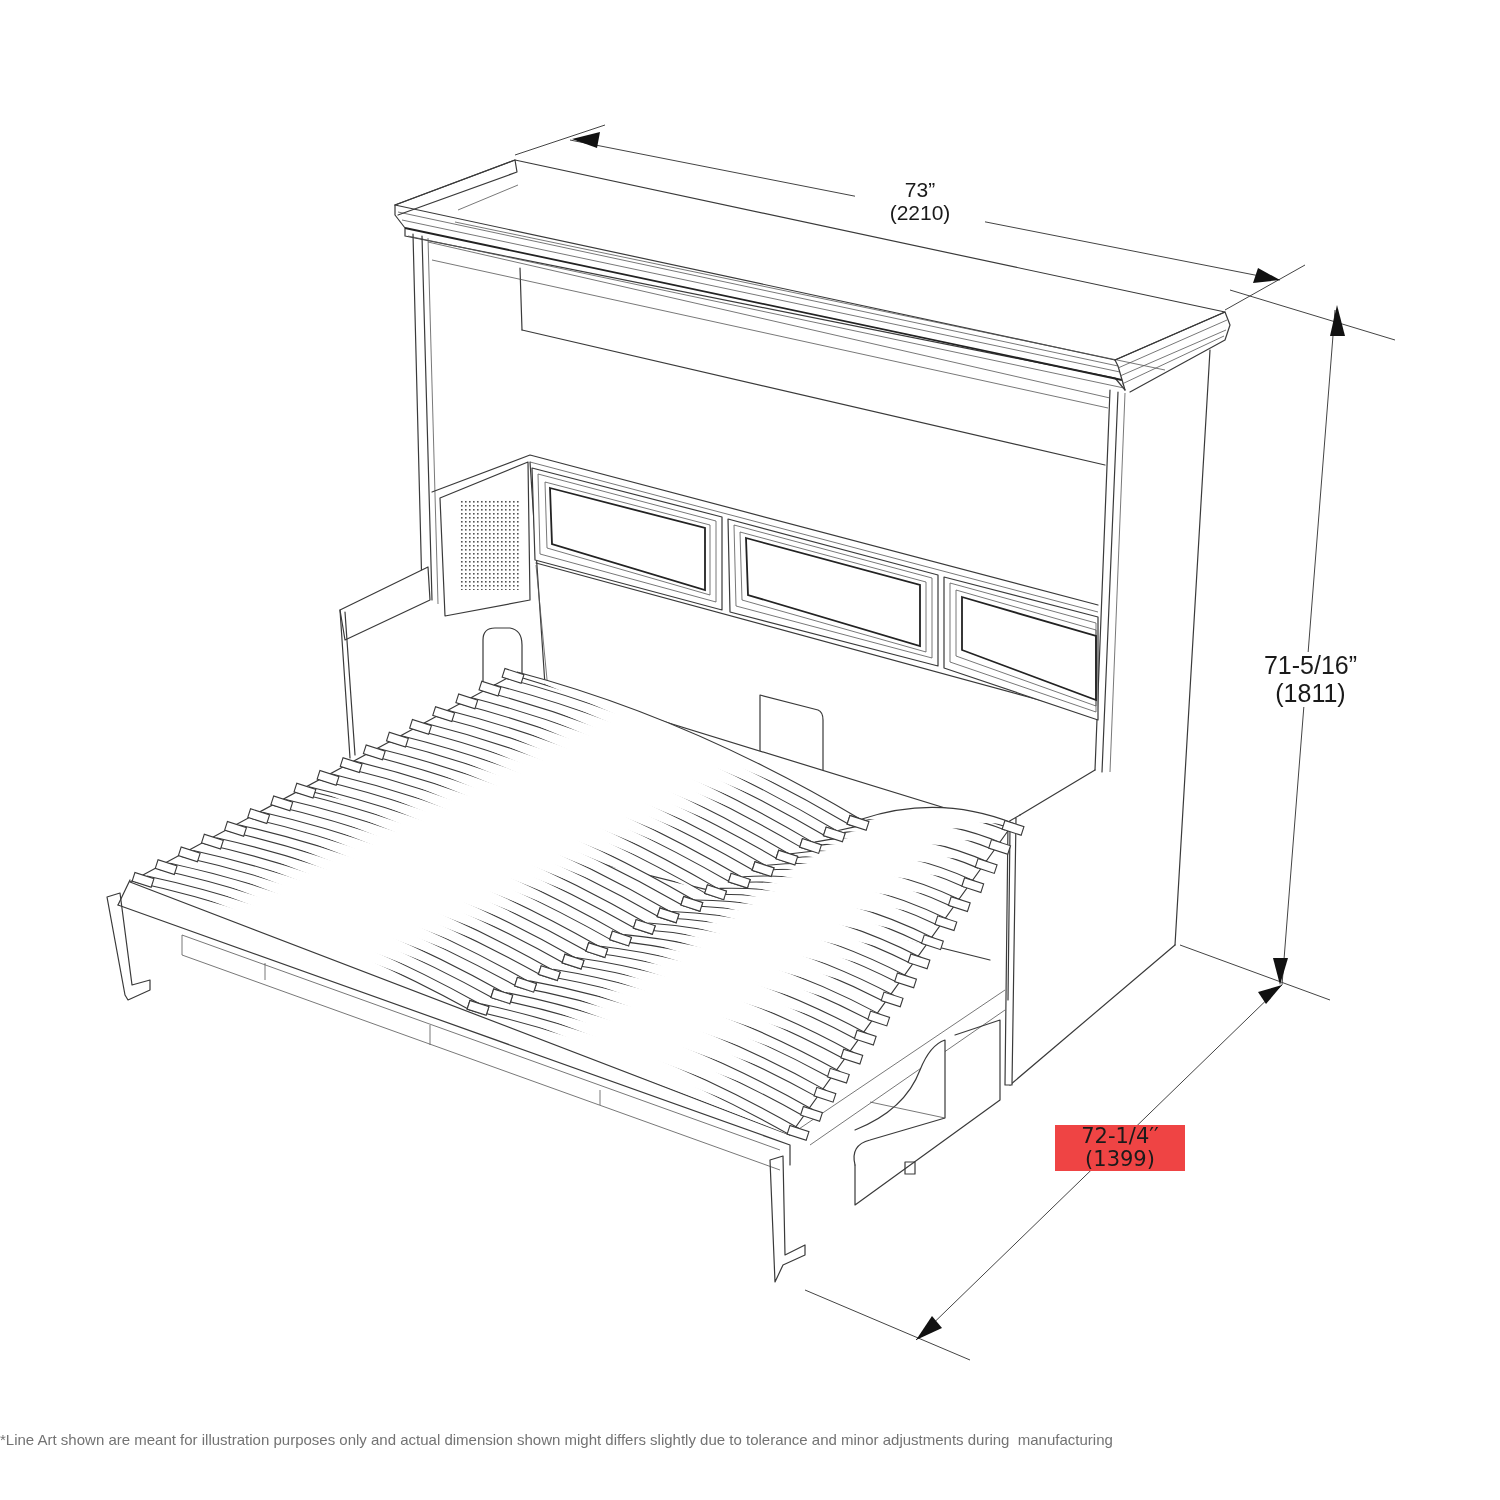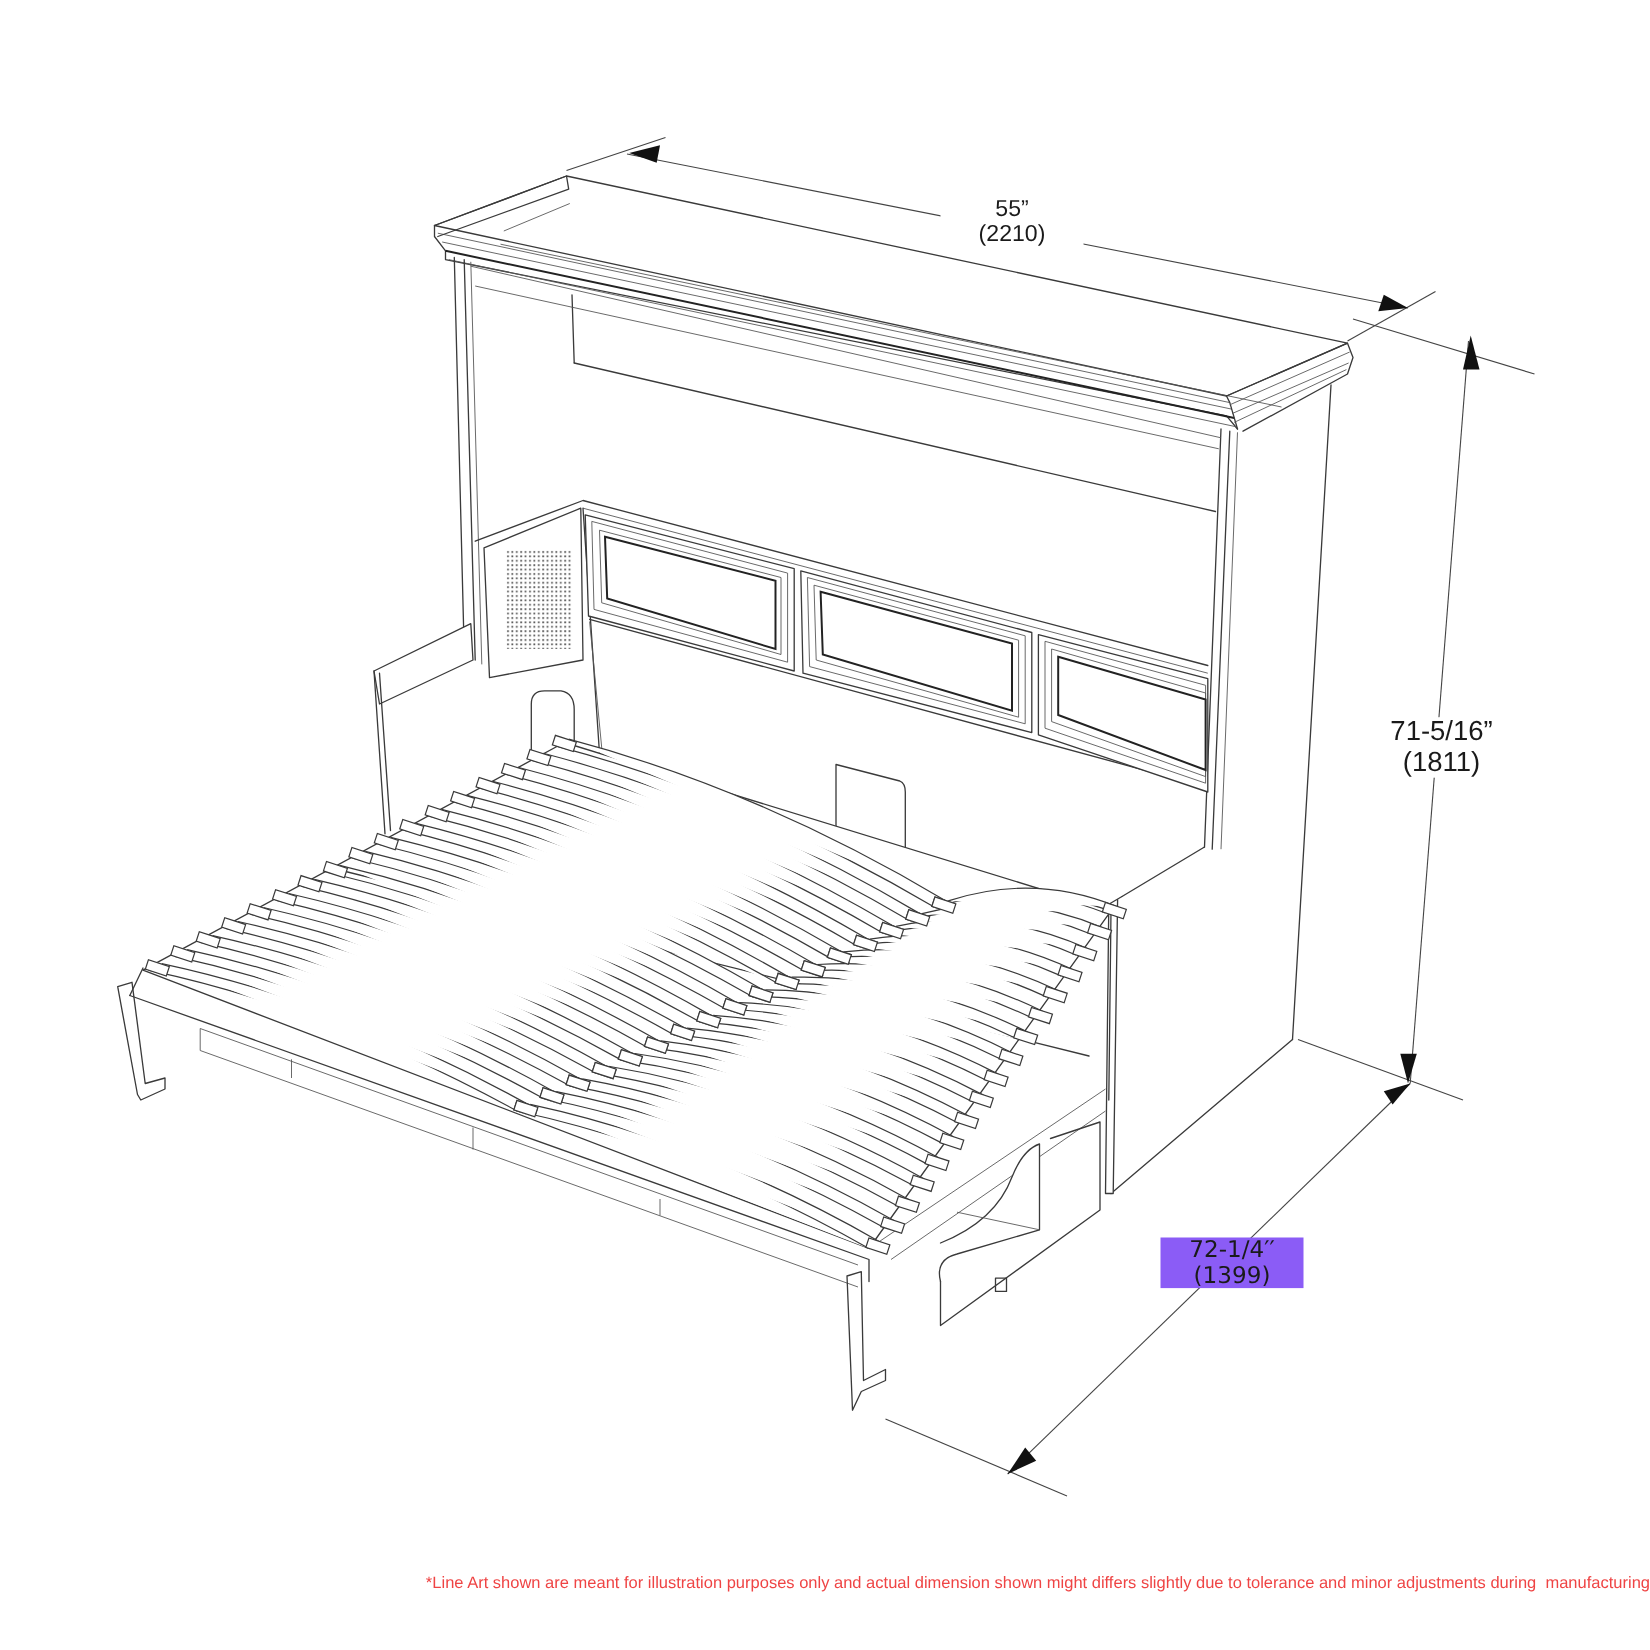--- a/index.html
+++ b/index.html
@@ -10,21 +10,21 @@
     .ln-bold { stroke: #222; stroke-width: 1.8; fill: none; }
     .dim { stroke: #444; stroke-width: 1; fill: none; }
     .arrow { fill: #111; stroke: none; }
     .fill-w { fill: #ffffff; }
     .slat { stroke: #3a3a3a; stroke-width: 1.1; fill: #ffffff; }
     .dimtext { position: absolute; text-align: center; color: #1a1a1a; font-family: "DejaVu Sans", sans-serif; line-height: 1.1; }
     .dimtext .imp, .dimtext .met { display: block; white-space: nowrap; }
     #dim-width { left: 855px; top: 178px; width: 130px; font-size: 21px; font-family: "Liberation Sans Narrow", "Liberation Sans", sans-serif; }
     #dim-height { left: 1243px; top: 652px; width: 135px; font-size: 25px; font-family: "Liberation Sans", sans-serif; }
     #dim-depth { left: 1055px; top: 1125px; width: 130px; font-size: 21px; font-family: "DejaVu Sans", sans-serif; }
-    #footnote { position: absolute; left: 0; top: 1431px; width: 1500px; text-align: right; font-size: 15px; color: #ef4444; font-family: "Liberation Sans", sans-serif; white-space: pre; }
+    #footnote { position: absolute; left: 0; top: 1431px; width: 1500px; text-align: left; font-size: 15px; color: #737373; font-family: "Liberation Sans", sans-serif; white-space: pre; }
   </style>
 </head>
 <body>
 
 <svg id="drawing" viewBox="0 0 1500 1500" xmlns="http://www.w3.org/2000/svg">
 
   <g>
 
     <polygon class="ln fill-w" points="395,205 515,160 1225,312 1115,360"></polygon>
     <line class="ln-thin" x1="455" y1="222" x2="1165" y2="370"></line>
@@ -291,25 +291,25 @@
   </g>
 
   <defs>
     <pattern id="dots" x="0" y="0" width="4" height="4" patternUnits="userSpaceOnUse">
       <rect x="1" y="1" width="1.6" height="1.6" fill="#555"></rect>
     </pattern>
   </defs>
 </svg>
 
 <div id="dim-width" class="dimtext" style="background:#fff;">
-  <span class="imp">55”</span>
+  <span class="imp">73”</span>
   <span class="met">(2210)</span>
 </div>
 <div id="dim-height" class="dimtext" style="background:#fff;">
   <span class="imp">71-5/16”</span>
   <span class="met">(1811)</span>
 </div>
-<div id="dim-depth" class="dimtext" style="background:#8b5cf6;">
+<div id="dim-depth" class="dimtext" style="background:#ef4444;">
   <span class="imp">72-1/4′′</span>
   <span class="met">(1399)</span>
 </div>
 
 <div id="footnote">*Line Art shown are meant for illustration purposes only and actual dimension shown might differs slightly due to tolerance and minor adjustments during  manufacturing</div>
 
 </body></html>

